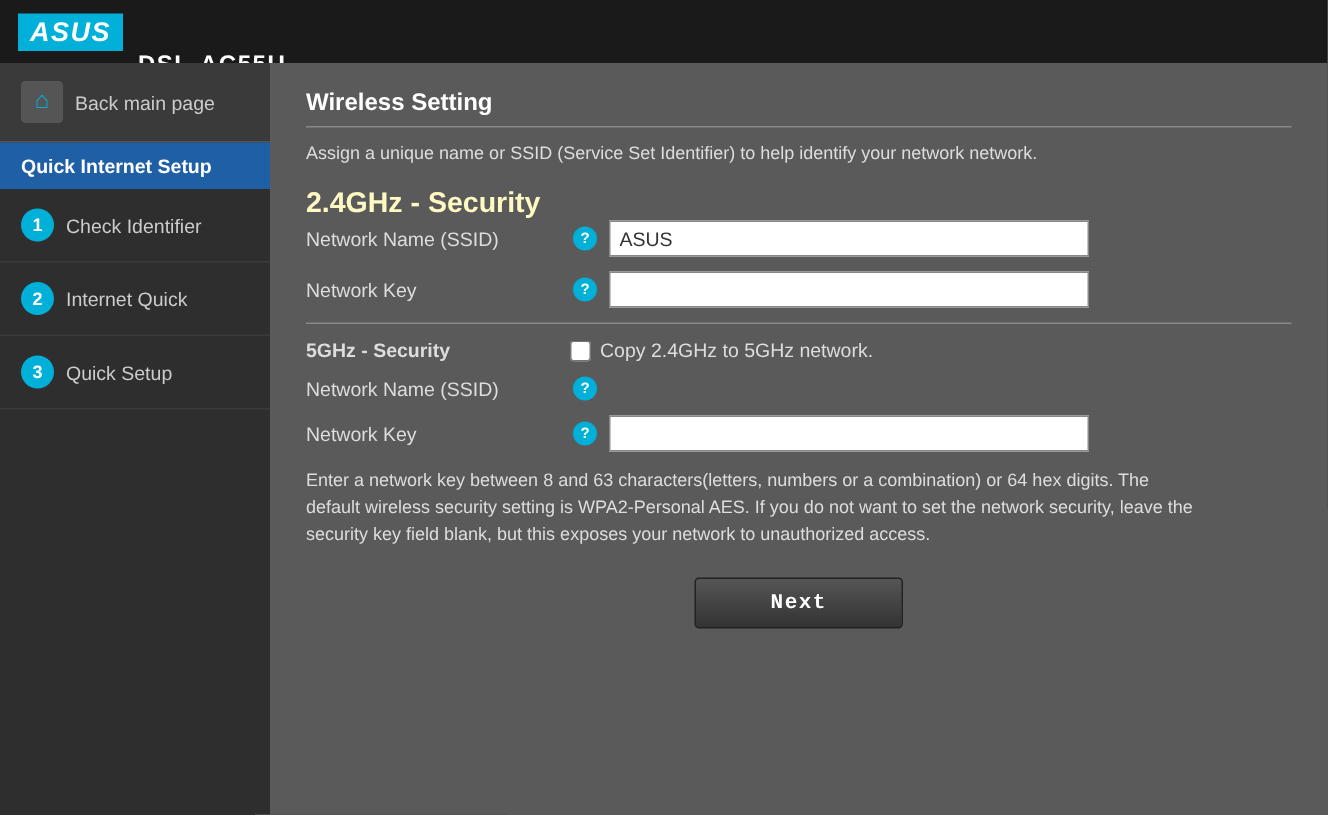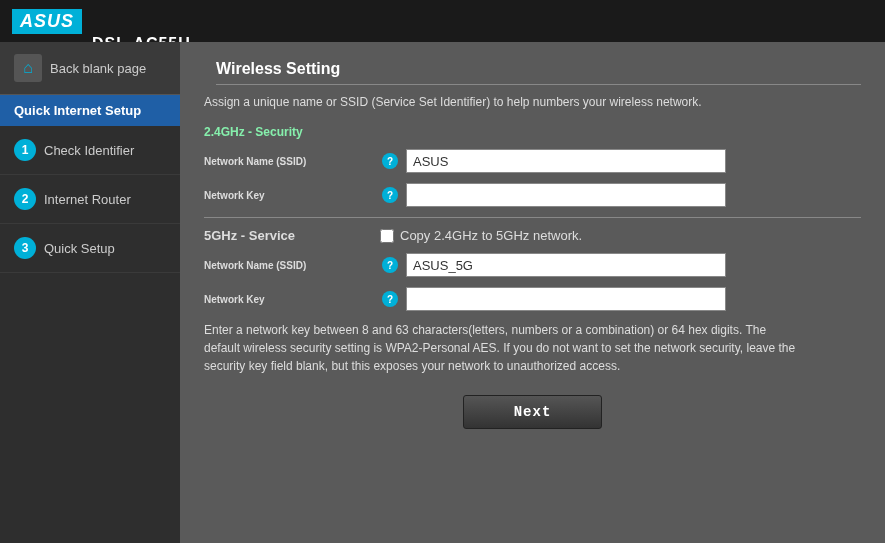--- a/index.html
+++ b/index.html
@@ -112,46 +112,44 @@
       padding: 18px 24px;
       overflow-y: auto;
     }
     .page-title {
       color: #fff;
       font-size: 16px;
       font-weight: bold;
       margin-bottom: 10px;
       border-bottom: 1px solid #888;
       padding-bottom: 6px;
-      margin-left: 12px;
     }
     .description {
       color: #ddd;
       font-size: 12px;
       margin-bottom: 16px;
     }
 
     
     .section-label {
-      color: #86efac;
-      font-weight: bold;
-      font-size: 12px;
-      margin-bottom: 10px;
+      color: #fef9c3;
+      font-weight: bold;
+      font-size: 19px;
     }
     .form-row {
       display: flex;
       align-items: center;
       margin-bottom: 10px;
       gap: 8px;
     }
     .form-label {
       color: #ddd;
       width: 170px;
-      font-size: 10px;
-      font-weight: bold;
+      font-size: 13px;
+      font-weight: normal;
       flex-shrink: 0;
     }
     .help-icon {
       width: 16px;
       height: 16px;
       border-radius: 50%;
       background: #00b0d8;
       color: #fff;
       font-size: 10px;
       font-weight: bold;
@@ -234,67 +232,66 @@
 <div class="header">
   <span class="asus-logo">ASUS</span>
   <span class="model-name">DSL-AC55U</span>
 </div>
 
 <div class="layout">
 
   <div class="sidebar">
     <div class="back-btn">
       <div class="back-icon">⌂</div>
-      <span>Back blank page</span>
+      <span>Back main page</span>
     </div>
     <div class="quick-setup-label">Quick Internet Setup</div>
     <div class="sidebar-item">
       <div class="step-circle">1</div>
       <span>Check Identifier</span>
     </div>
     <div class="sidebar-item">
       <div class="step-circle">2</div>
-      <span>Internet Router</span>
+      <span>Internet Quick</span>
     </div>
     <div class="sidebar-item">
       <div class="step-circle">3</div>
       <span>Quick Setup</span>
     </div>
   </div>
 
   <div class="main">
     <div class="page-title">Wireless Setting</div>
-    <div class="description">Assign a unique name or SSID (Service Set Identifier) to help numbers your wireless network.</div>
+    <div class="description">Assign a unique name or SSID (Service Set Identifier) to help identify your network network.</div>
 
     <div class="section-label">2.4GHz - Security</div>
 
     <div class="form-row">
       <span class="form-label">Network Name (SSID)</span>
       <div class="help-icon">?</div>
       <input class="form-input" type="text" value="ASUS" style="">
     </div>
 
     <div class="form-row">
       <span class="form-label">Network Key</span>
       <div class="help-icon">?</div>
       <input class="form-input" type="password" style="">
     </div>
 
     <div class="divider-row"></div>
 
     <div class="copy-row">
-      <span class="copy-label">5GHz - Service</span>
+      <span class="copy-label">5GHz - Security</span>
       <input class="copy-checkbox" type="checkbox" style="">
       <span class="copy-text">Copy 2.4GHz to 5GHz network.</span>
     </div>
 
     <div class="form-row">
       <span class="form-label">Network Name (SSID)</span>
       <div class="help-icon">?</div>
-      <input class="form-input" type="text" value="ASUS_5G" style="">
     </div>
 
     <div class="form-row">
       <span class="form-label">Network Key</span>
       <div class="help-icon">?</div>
       <input class="form-input" type="password" style="">
     </div>
 
     <div class="note-text">Enter a network key between 8 and 63 characters(letters, numbers or a combination) or 64 hex digits. The default wireless security setting is WPA2-Personal AES. If you do not want to set the network security, leave the security key field blank, but this exposes your network to unauthorized access.</div>
 

